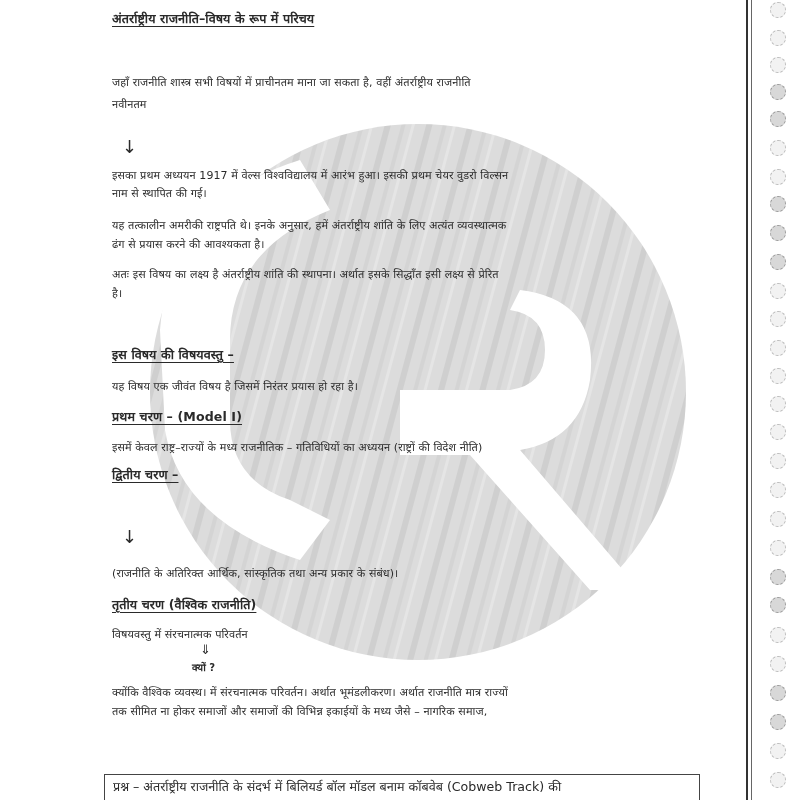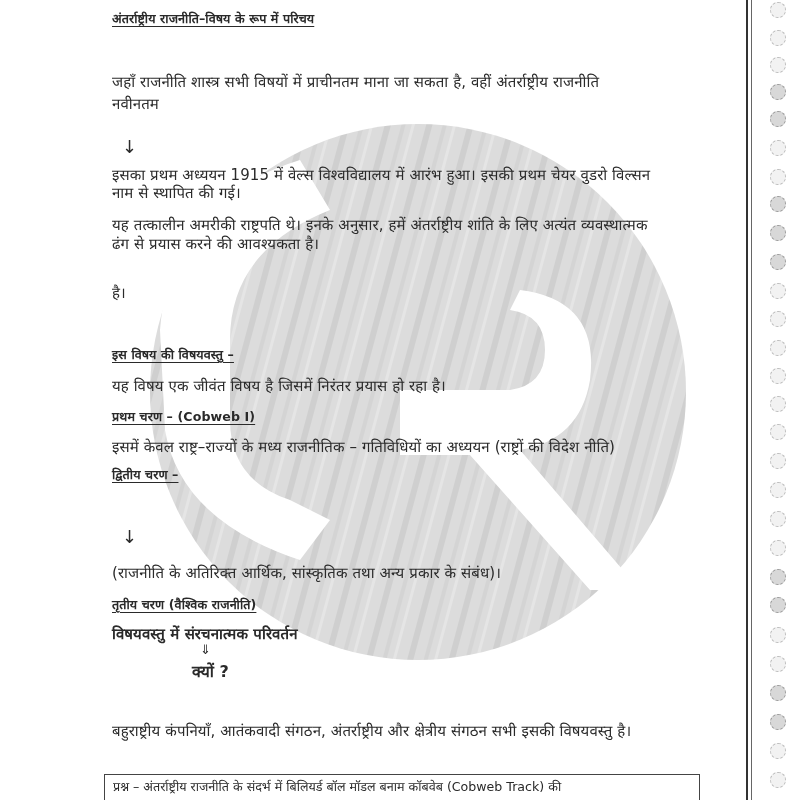--- a/index.html
+++ b/index.html
@@ -5,27 +5,27 @@
     html, body { margin: 0; padding: 0; }
     body {
       width: 800px; height: 800px; overflow: hidden;
       background: #ffffff; position: relative;
       font-family: "DejaVu Sans", "Liberation Sans", sans-serif;
       color: #2a2a2a;
     }
     .watermark { position: absolute; left: 0; top: 0; width: 800px; height: 800px; z-index: 0; }
     .page { position: absolute; left: 0; top: 0; width: 800px; height: 800px; z-index: 1; }
     .line {
-      position: absolute; left: 112px; font-size: 15px; line-height: 17px;
+      position: absolute; left: 112px; font-size: 11px; line-height: 17px;
       white-space: nowrap; letter-spacing: 0.1px;
     }
     .heading { font-weight: bold; text-decoration: underline; text-underline-offset: 3px; font-size: 12.6px; }
     .arrow { position: absolute; font-size: 18px; line-height: 18px; }
     .small-arrow { position: absolute; font-size: 13px; line-height: 14px; }
-    .why { position: absolute; font-weight: bold; font-size: 16px; }
+    .why { position: absolute; font-weight: bold; font-size: 10px; }
     .qbox {
       position: absolute; left: 104px; top: 774px; width: 596px; height: 40px;
       border: 1.3px solid #444; box-sizing: border-box; padding: 3px 8px;
       font-size: 12.6px; line-height: 17px; white-space: nowrap; background: transparent;
     }
     .binding-line { position: absolute; top: 0; width: 1.6px; height: 800px; background: #333; }
     .hole {
       position: absolute; left: 770px; width: 16px; height: 16px; border-radius: 50%;
       border: 1px dashed #bbb; box-sizing: border-box; background: #f2f2f2;
     }
@@ -53,47 +53,49 @@
 
 <div class="page">
 
   <div class="line heading" style="top:10px;">अंतर्राष्ट्रीय राजनीति–विषय के रूप में परिचय</div>
 
   <div class="line" style="top:74px;">जहाँ राजनीति शास्त्र सभी विषयों में प्राचीनतम माना जा सकता है, वहीं अंतर्राष्ट्रीय राजनीति</div>
   <div class="line" style="top:96px;">नवीनतम</div>
 
   <div class="arrow" style="left:122px; top:138px;">↓</div>
 
-  <div class="line" style="top:167px;">इसका प्रथम अध्ययन 1915 में वेल्स विश्वविद्यालय में आरंभ हुआ। इसकी प्रथम चेयर वुडरो विल्सन</div>
+  <div class="line" style="top:167px;">इसका प्रथम अध्ययन 1917 में वेल्स विश्वविद्यालय में आरंभ हुआ। इसकी प्रथम चेयर वुडरो विल्सन</div>
   <div class="line" style="top:185px;">नाम से स्थापित की गई।</div>
 
   <div class="line" style="top:217px;">यह तत्कालीन अमरीकी राष्ट्रपति थे। इनके अनुसार, हमें अंतर्राष्ट्रीय शांति के लिए अत्यंत व्यवस्थात्मक</div>
   <div class="line" style="top:236px;">ढंग से प्रयास करने की आवश्यकता है।</div>
 
+  <div class="line" style="top:266px;">अतः इस विषय का लक्ष्य है अंतर्राष्ट्रीय शांति की स्थापना। अर्थात इसके सिद्धाँत इसी लक्ष्य से प्रेरित</div>
   <div class="line" style="top:285px;">है।</div>
 
   <div class="line heading" style="top:346px;">इस विषय की विषयवस्तु –</div>
   <div class="line" style="top:378px;">यह विषय एक जीवंत विषय है जिसमें निरंतर प्रयास हो रहा है।</div>
 
-  <div class="line heading" style="top:408px;">प्रथम चरण – (Cobweb I)</div>
+  <div class="line heading" style="top:408px;">प्रथम चरण – (Model I)</div>
   <div class="line" style="top:439px;">इसमें केवल राष्ट्र–राज्यों के मध्य राजनीतिक – गतिविधियों का अध्ययन (राष्ट्रों की विदेश नीति)</div>
 
   <div class="line heading" style="top:466px;">द्वितीय चरण –</div>
 
   <div class="arrow" style="left:122px; top:528px;">↓</div>
 
   <div class="line" style="top:565px;">(राजनीति के अतिरिक्त आर्थिक, सांस्कृतिक तथा अन्य प्रकार के संबंध)।</div>
 
   <div class="line heading" style="top:596px;">तृतीय चरण (वैश्विक राजनीति)</div>
-  <div class="line" style="top:626px;font-weight:bold;">विषयवस्तु में संरचनात्मक परिवर्तन</div>
+  <div class="line" style="top:626px;">विषयवस्तु में संरचनात्मक परिवर्तन</div>
 
   <div class="small-arrow" style="left:200px; top:643px;">⇓</div>
   <div class="why" style="left:192px; top:660px;">क्यों ?</div>
 
-  <div class="line" style="top:723px;">बहुराष्ट्रीय कंपनियाँ, आतंकवादी संगठन, अंतर्राष्ट्रीय और क्षेत्रीय संगठन सभी इसकी विषयवस्तु है।</div>
+  <div class="line" style="top:684px;">क्योंकि वैश्विक व्यवस्थ। में संरचनात्मक परिवर्तन। अर्थात भूमंडलीकरण। अर्थात राजनीति मात्र राज्यों</div>
+  <div class="line" style="top:703px;">तक सीमित ना होकर समाजों और समाजों की विभिन्न इकाईयों के मध्य जैसे – नागरिक समाज,</div>
 
   <div class="qbox">
     <span>प्रश्न – अंतर्राष्ट्रीय राजनीति के संदर्भ में बिलियर्ड बॉल मॉडल बनाम कॉबवेब (Cobweb Track) की</span>
   </div>
 
   <div class="binding-line" style="left:746px;"></div>
   <div class="binding-line" style="left:751px; width:1px; background:#666;"></div>
 
   <div class="hole" style="top:2px;"></div>
   <div class="hole" style="top:30px;"></div>

